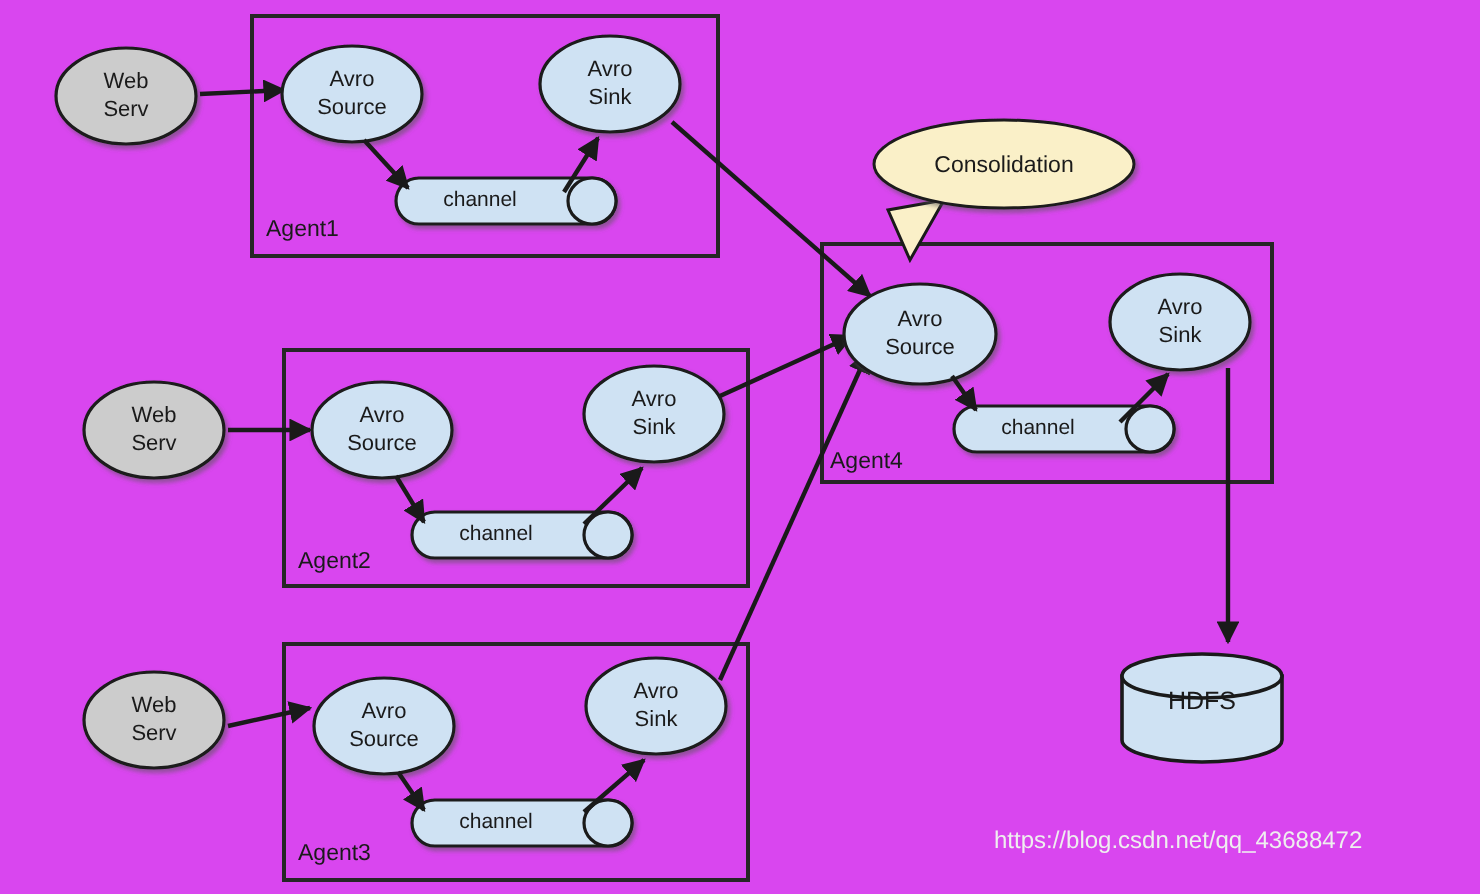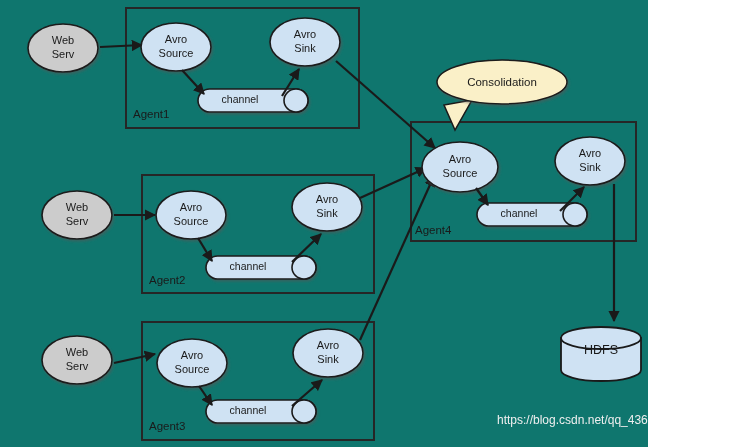--- a/index.html
+++ b/index.html
@@ -5,23 +5,23 @@
   html, body {
     margin: 0;
     padding: 0;
     background: #ffffff;
   }
   body {
     font-family: "Liberation Sans", sans-serif;
   }
   #canvas {
     position: relative;
-    width: 648px;
+    width: 740px;
     height: 447px;
-    background: #0f766e;
+    background: #d946ef;
     overflow: hidden;
   }
   #diagram-svg {
     position: absolute;
     left: 0;
     top: 0;
     width: 740px;
     height: 447px;
   }
   .node-label {

